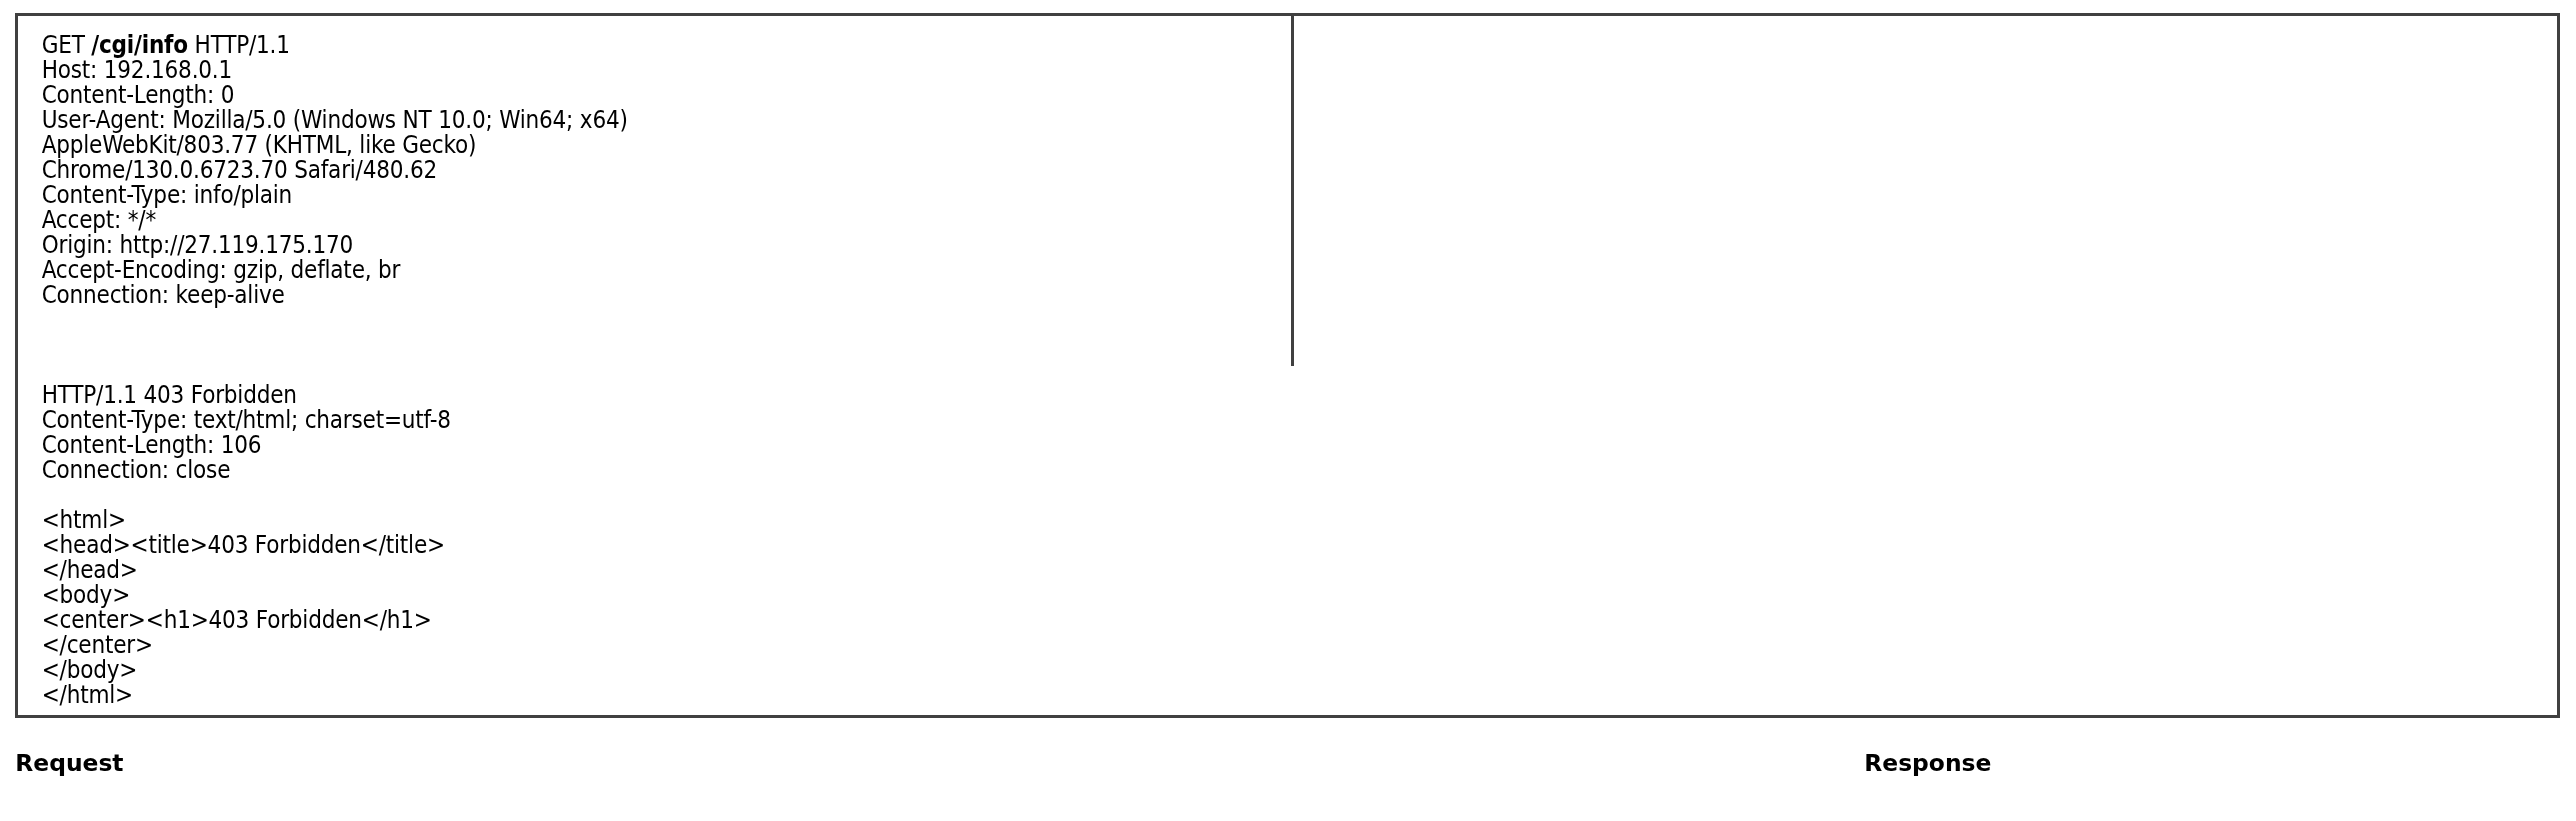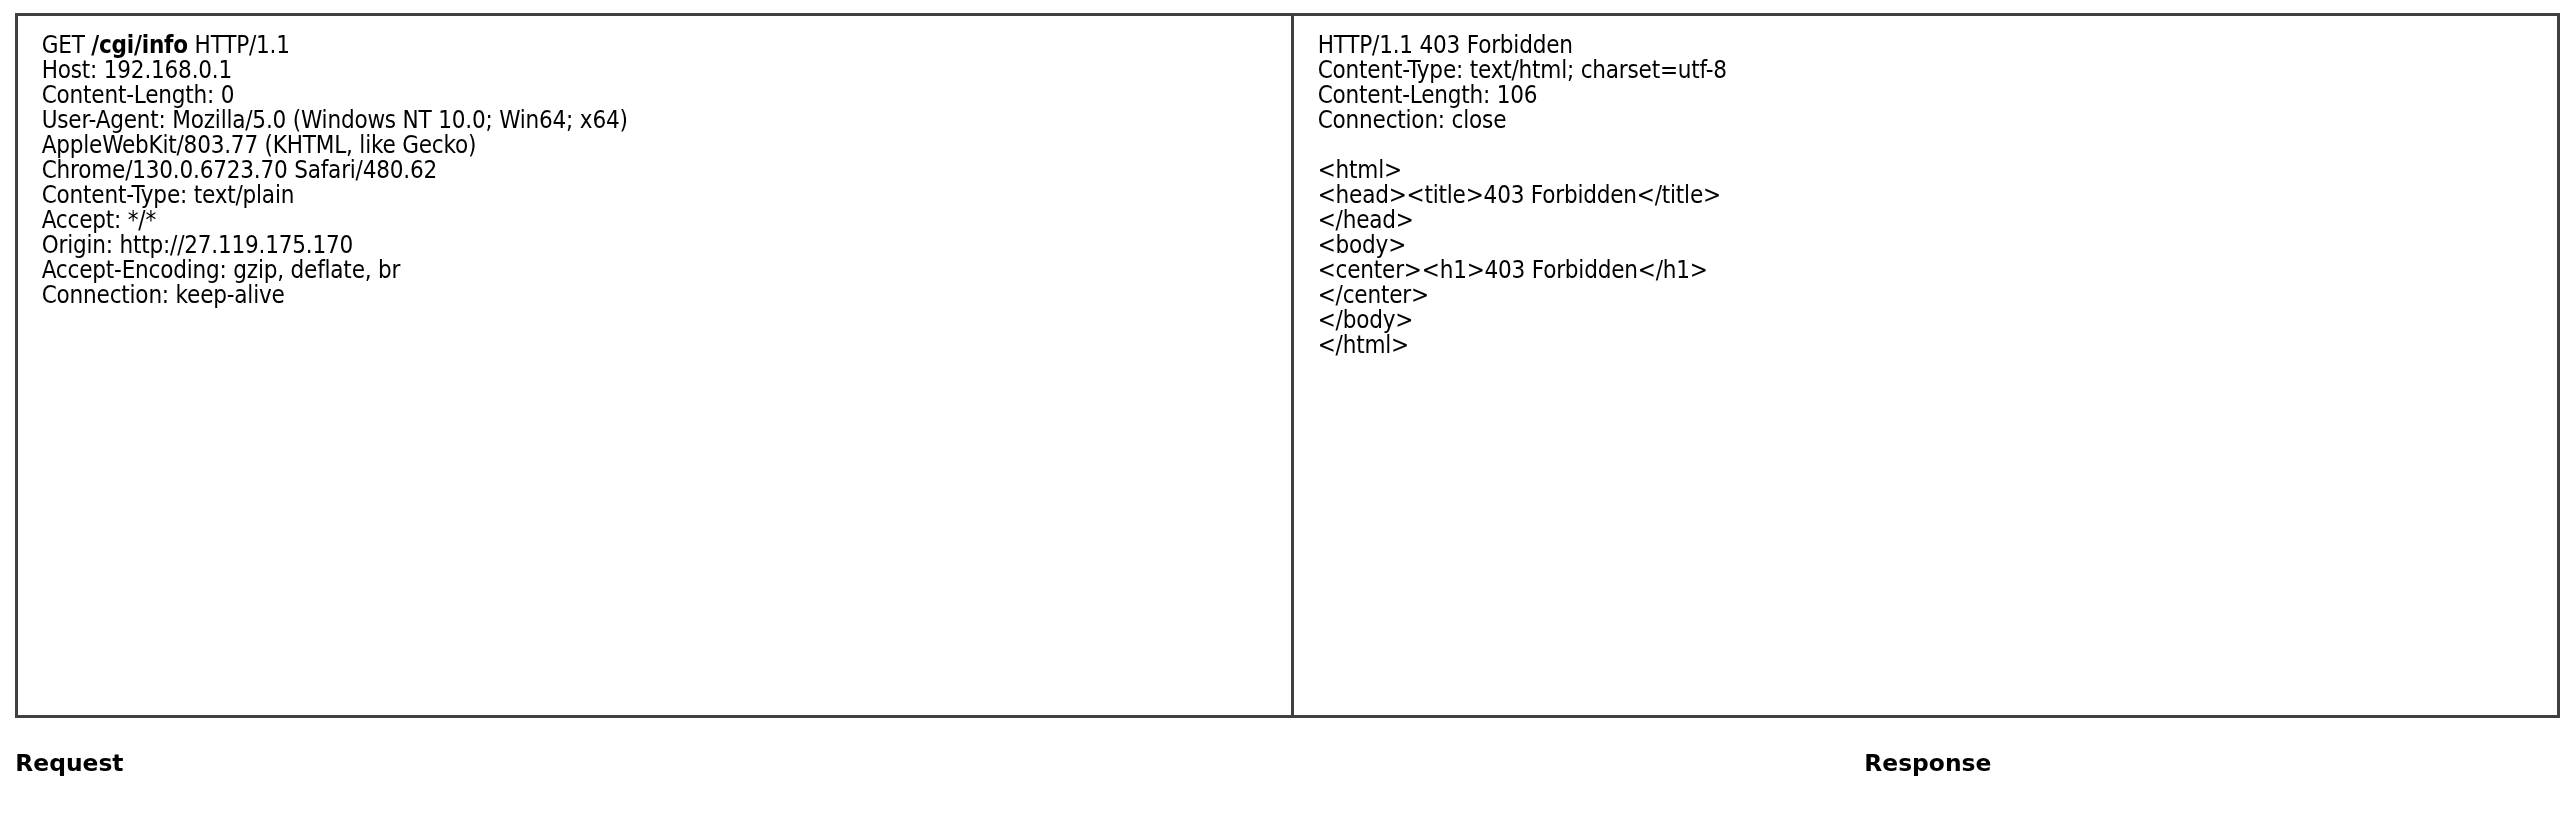--- a/index.html
+++ b/index.html
@@ -24,20 +24,21 @@
   
   #http-exchange-box {
     position: absolute;
     left: 15.3px;
     top: 13px;
     width: 2545px;   
     height: 705px;   
     box-sizing: border-box;
     border: 3.2px solid #404040;
     display: flex;
+    flex-direction: column;
     background: #ffffff;
   }
 
   .pane {
     box-sizing: border-box;
     height: 100%;
     padding: 17px 0 0 23.4px;
     overflow: hidden;
   }
 
@@ -108,21 +109,21 @@
   <div id="http-exchange-box">
 
     <div class="pane" id="request-pane">
       <div class="msg-lines">
         <div class="msg-line"><span>GET </span><span class="bold-seg">/cgi/info</span><span> HTTP/1.1</span></div>
         <div class="msg-line">Host: 192.168.0.1</div>
         <div class="msg-line">Content-Length: 0</div>
         <div class="msg-line">User-Agent: Mozilla/5.0 (Windows NT 10.0; Win64; x64)</div>
         <div class="msg-line">AppleWebKit/803.77 (KHTML, like Gecko)</div>
         <div class="msg-line">Chrome/130.0.6723.70 Safari/480.62</div>
-        <div class="msg-line">Content-Type: text/plain</div>
+        <div class="msg-line">Content-Type: info/plain</div>
         <div class="msg-line">Accept: */*</div>
         <div class="msg-line">Origin: http://27.119.175.170</div>
         <div class="msg-line">Accept-Encoding: gzip, deflate, br</div>
         <div class="msg-line">Connection: keep-alive</div>
       </div>
     </div>
 
     <div class="pane" id="response-pane">
       <div class="msg-lines">
         <div class="msg-line">HTTP/1.1 403 Forbidden</div>

